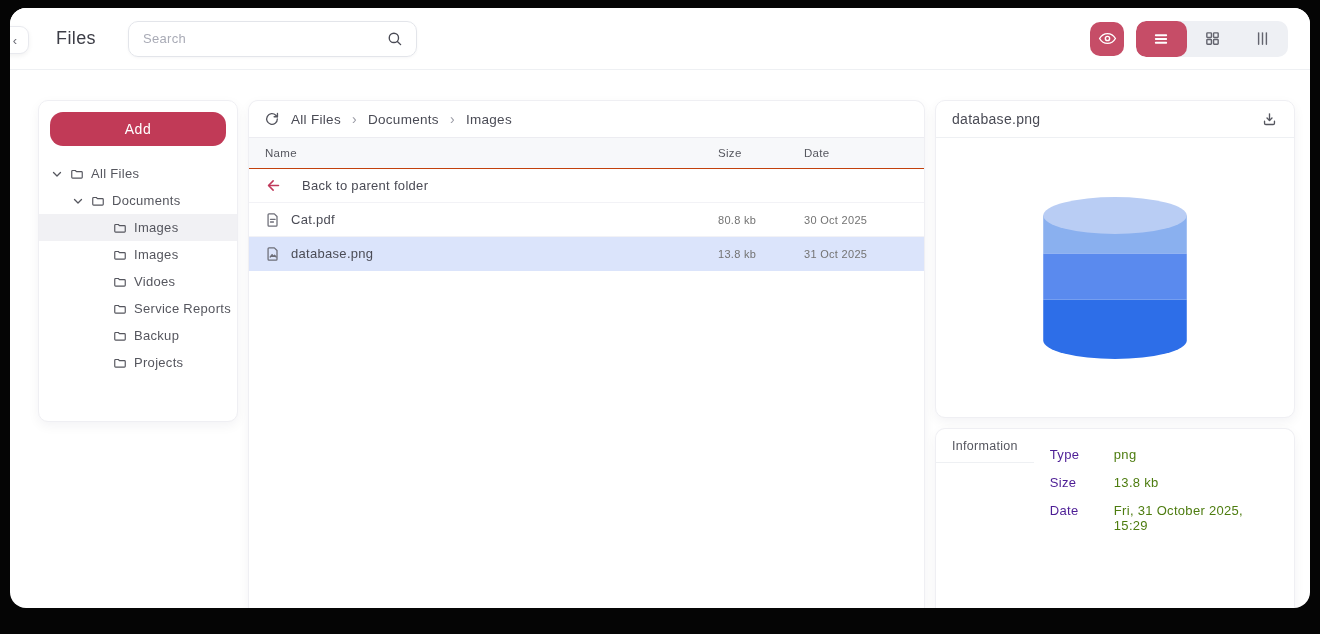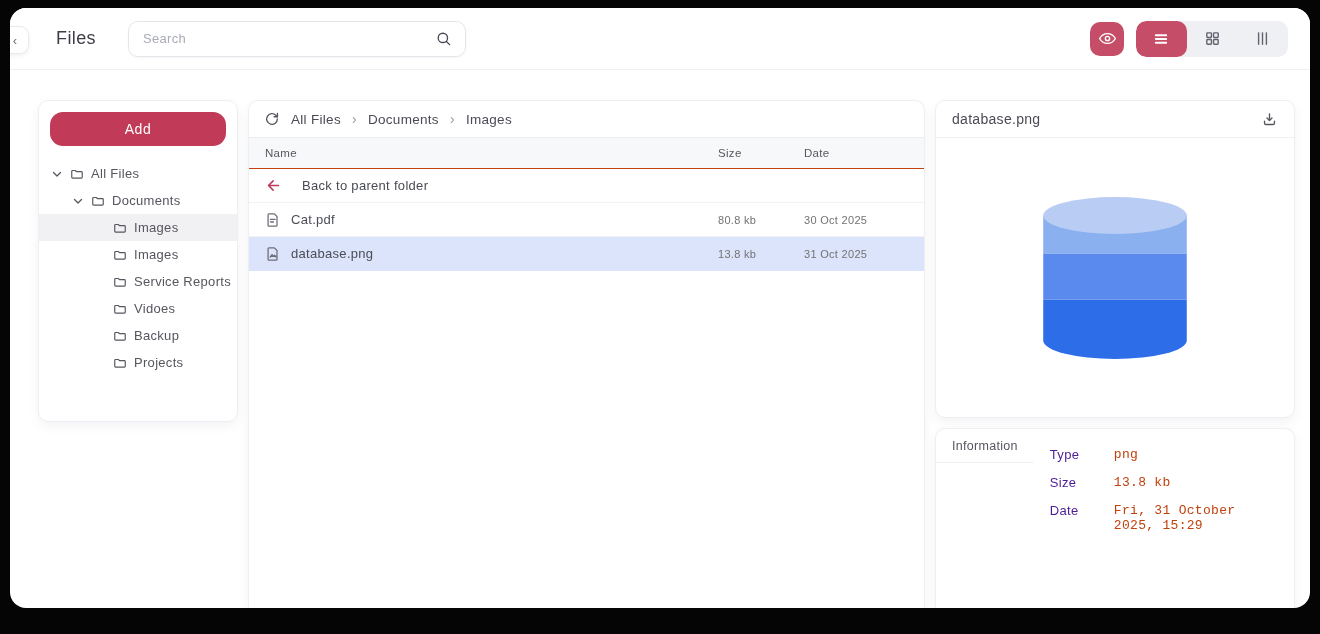--- a/index.html
+++ b/index.html
@@ -11,21 +11,21 @@
   }
   
   .topbar { height:62px; display:flex; align-items:center; padding:0 22px 0 26px; border-bottom:1px solid #eef0f3; position:relative; background:#fff; }
   .back-chip {
     position:absolute; left:-9px; top:18px; width:28px; height:28px; background:#fff;
     border:1px solid #e8e9ee; border-radius:9px; box-shadow:0 2px 5px rgba(0,0,0,.06);
     display:flex; align-items:center; justify-content:center; font-size:13px; color:#6b6c76; cursor:pointer;
   }
   .app-title { font-size:18px; color:#3c3d46; letter-spacing:.4px; margin-left:20px; }
   .search-box {
-    margin-left:32px; width:338px; height:36px; border:1px solid #e3e5ea; border-radius:10px;
+    margin-left:32px; width:289px; height:36px; border:1px solid #e3e5ea; border-radius:10px;
     display:flex; align-items:center; padding:0 12px 0 14px; box-shadow:0 1px 3px rgba(20,20,40,.04);
   }
   .search-box input {
     flex:1; border:none; outline:none; font-family:"Liberation Sans", sans-serif;
     font-size:13px; color:#3e3f48; letter-spacing:.3px; background:transparent;
   }
   .search-box input::placeholder { color:#a9abb6; }
   .topbar-actions { margin-left:auto; display:flex; align-items:center; gap:12px; }
   .eye-btn {
     width:34px; height:34px; border-radius:10px; background:#c64d67; border:none; cursor:pointer;
@@ -70,21 +70,21 @@
   .right-col { width:360px; flex:none; display:flex; flex-direction:column; gap:10px; }
   .preview-card { height:318px; display:flex; flex-direction:column; }
   .panel-head { height:37px; flex:none; display:flex; align-items:center; justify-content:space-between; padding:0 16px; border-bottom:1px solid #eef0f3; font-size:14px; color:#4a4b55; letter-spacing:.3px; }
   .dl-btn { background:none; border:none; display:flex; cursor:pointer; padding:0; }
   .preview-body { flex:1; display:flex; align-items:center; justify-content:center; }
   .info-card { flex:1; border-radius:10px 10px 0 0; border-bottom:none; display:flex; flex-direction:row; }
   .info-head { height:34px; flex:none; display:flex; align-items:center; padding:0 16px; font-size:12.5px; color:#55565f; letter-spacing:.3px; border-bottom:1px solid #eef0f3; }
   .info-body { padding:18px 16px; }
   .info-row { display:flex; margin-bottom:13px; font-size:13px; letter-spacing:.3px; }
   .info-label { width:64px; flex:none; font-weight:normal; color:#4c1d95; }
-  .info-value { color:#c2410c;font-family:Liberation Mono, monospace; }
+  .info-value { color:#4d7c0f; }
   svg { display:block; }
 </style>
 </head>
 <body>
 
 <div class="page">
 
   <div class="topbar">
     <div class="back-chip">
       <span>‹</span>
@@ -194,30 +194,30 @@
           </span>
           <span>Images</span>
         </div>
 
         <div class="tree-row lvl2">
           <span class="fold">
             <svg width="14" height="14" viewBox="0 0 24 24" fill="none" stroke="#55565e" stroke-width="2" stroke-linejoin="round">
                 <path d="M3 7.5A1.5 1.5 0 0 1 4.5 6h4.6l2 2h8.4A1.5 1.5 0 0 1 21 9.5v8A1.5 1.5 0 0 1 19.5 19h-15A1.5 1.5 0 0 1 3 17.5z"></path>
               </svg>
           </span>
+          <span>Vidoes</span>
+        </div>
+
+        <div class="tree-row lvl2">
+          <span class="fold">
+            <svg width="14" height="14" viewBox="0 0 24 24" fill="none" stroke="#55565e" stroke-width="2" stroke-linejoin="round">
+                <path d="M3 7.5A1.5 1.5 0 0 1 4.5 6h4.6l2 2h8.4A1.5 1.5 0 0 1 21 9.5v8A1.5 1.5 0 0 1 19.5 19h-15A1.5 1.5 0 0 1 3 17.5z"></path>
+              </svg>
+          </span>
           <span>Service Reports</span>
-        </div>
-
-        <div class="tree-row lvl2">
-          <span class="fold">
-            <svg width="14" height="14" viewBox="0 0 24 24" fill="none" stroke="#55565e" stroke-width="2" stroke-linejoin="round">
-                <path d="M3 7.5A1.5 1.5 0 0 1 4.5 6h4.6l2 2h8.4A1.5 1.5 0 0 1 21 9.5v8A1.5 1.5 0 0 1 19.5 19h-15A1.5 1.5 0 0 1 3 17.5z"></path>
-              </svg>
-          </span>
-          <span>Vidoes</span>
         </div>
 
         <div class="tree-row lvl2">
           <span class="fold">
             <svg width="14" height="14" viewBox="0 0 24 24" fill="none" stroke="#55565e" stroke-width="2" stroke-linejoin="round">
                 <path d="M3 7.5A1.5 1.5 0 0 1 4.5 6h4.6l2 2h8.4A1.5 1.5 0 0 1 21 9.5v8A1.5 1.5 0 0 1 19.5 19h-15A1.5 1.5 0 0 1 3 17.5z"></path>
               </svg>
           </span>
           <span>Backup</span>
         </div>

